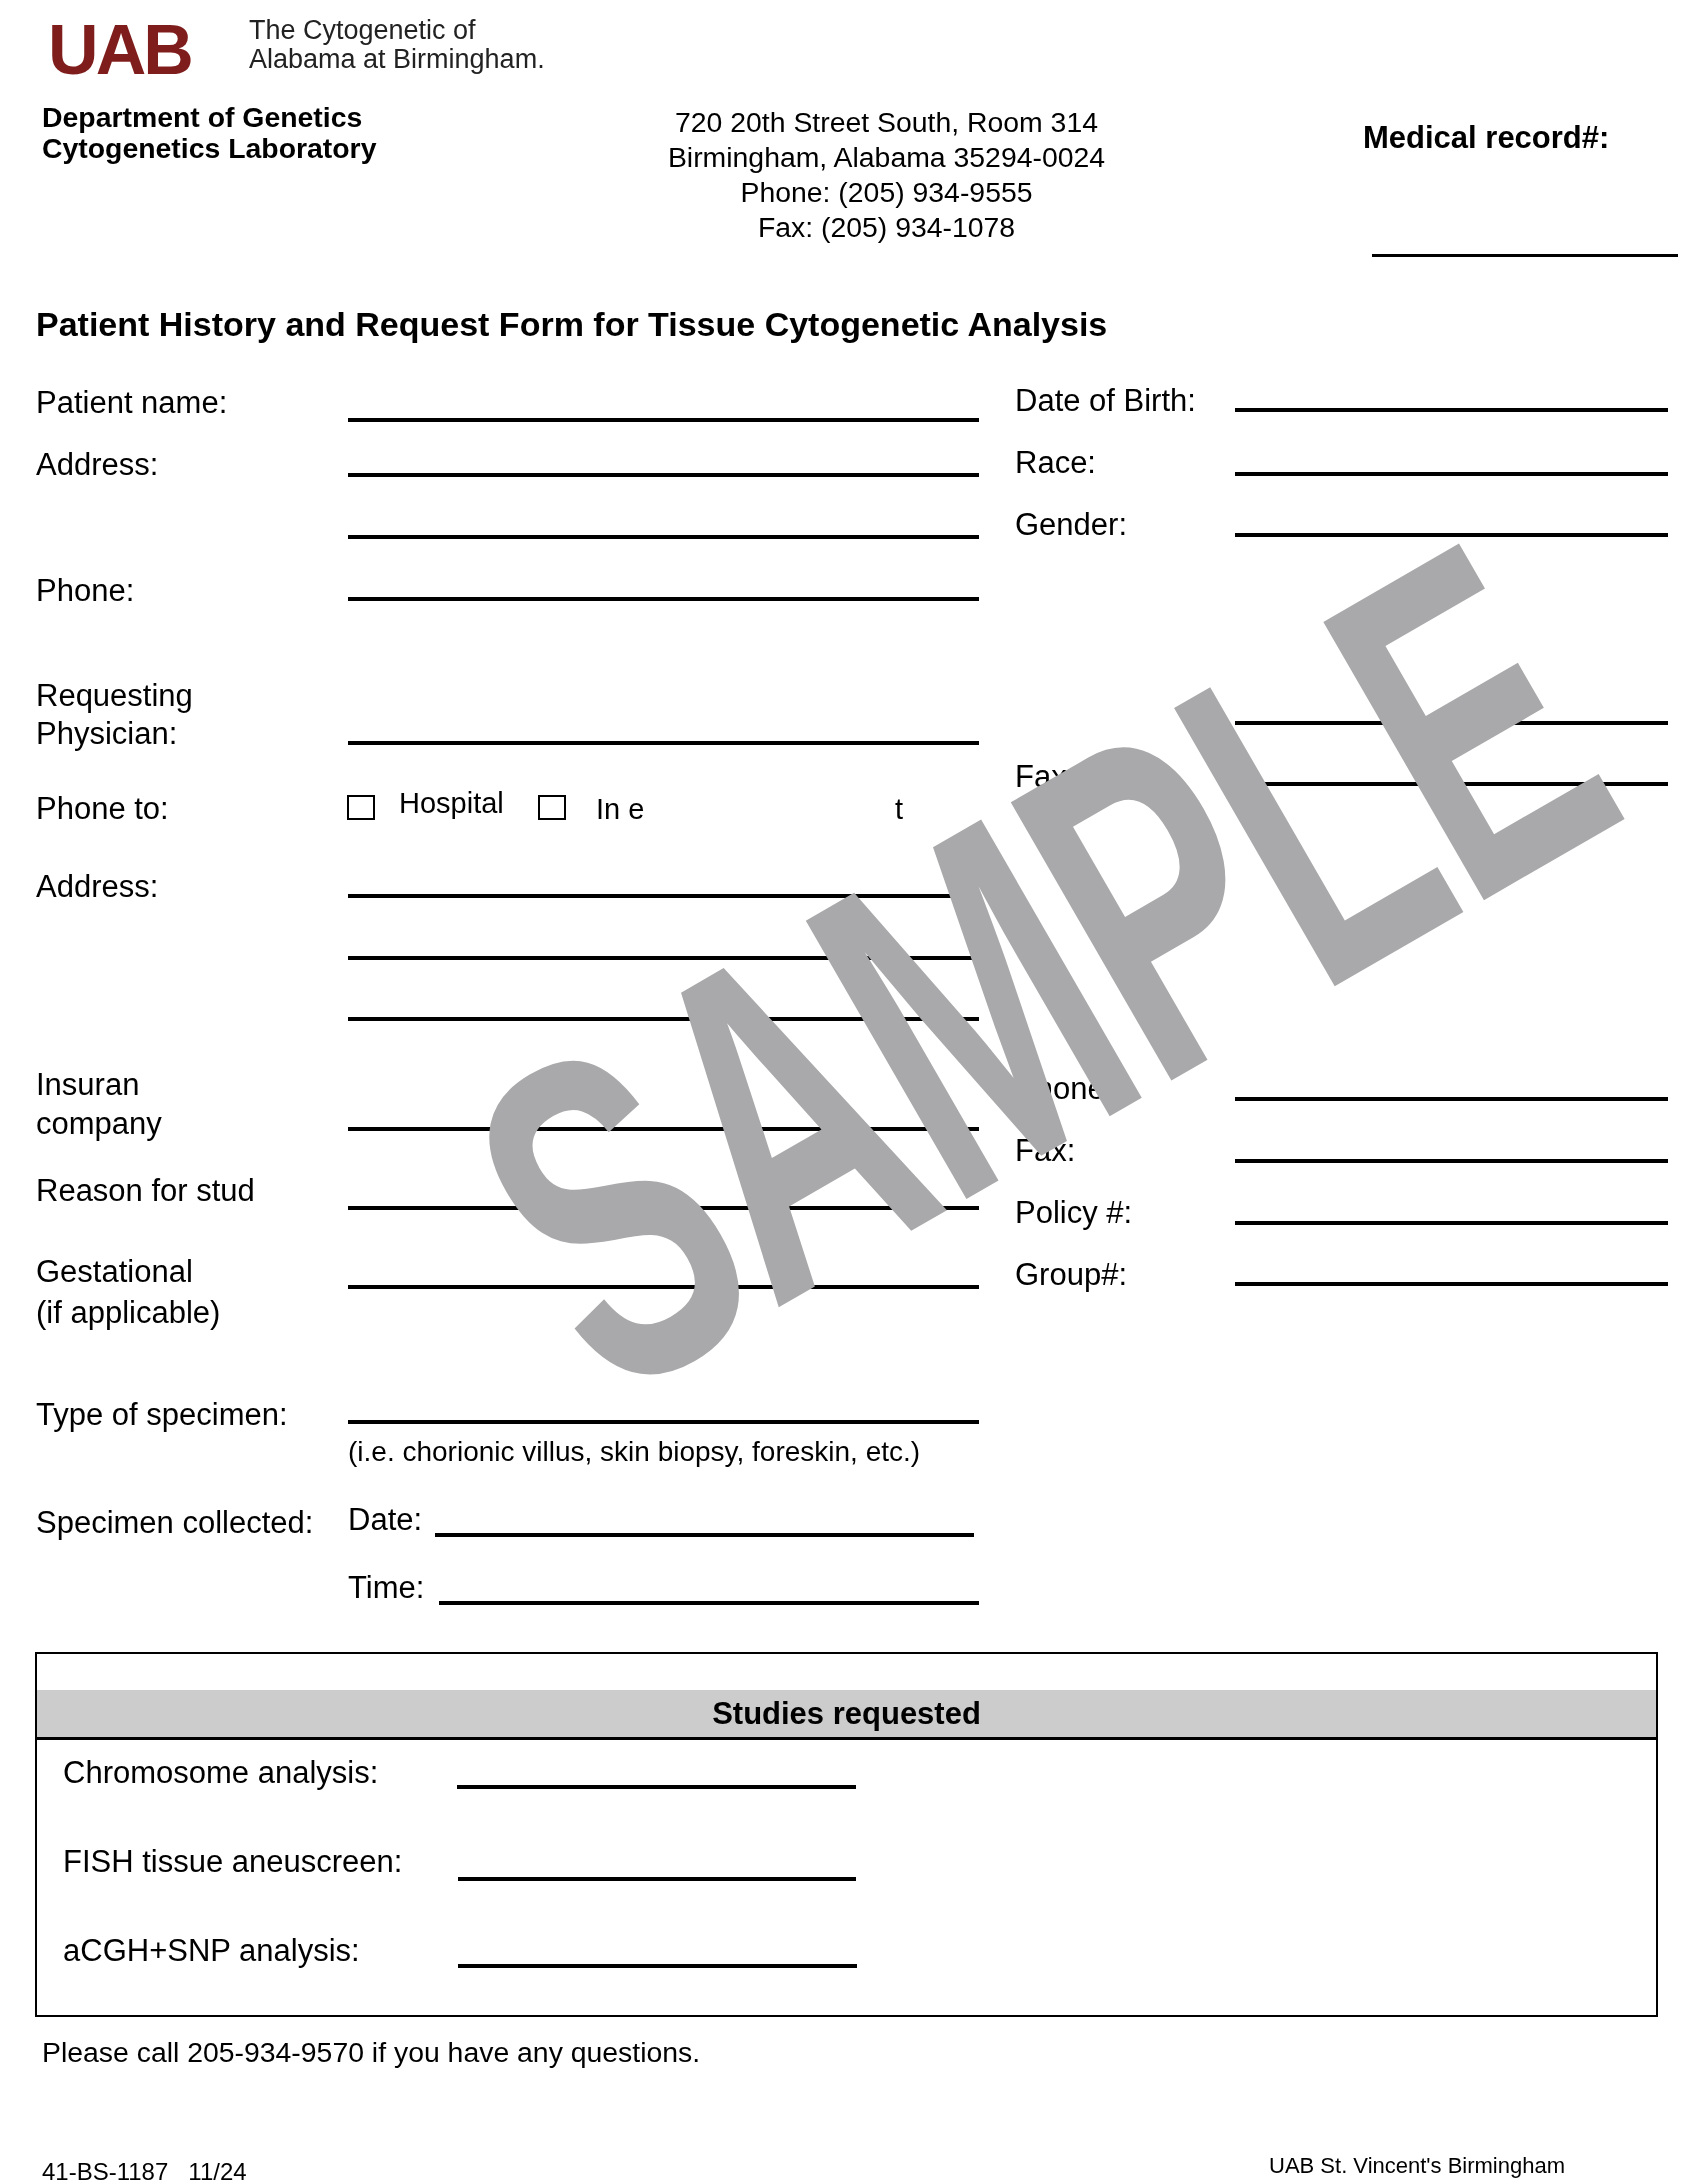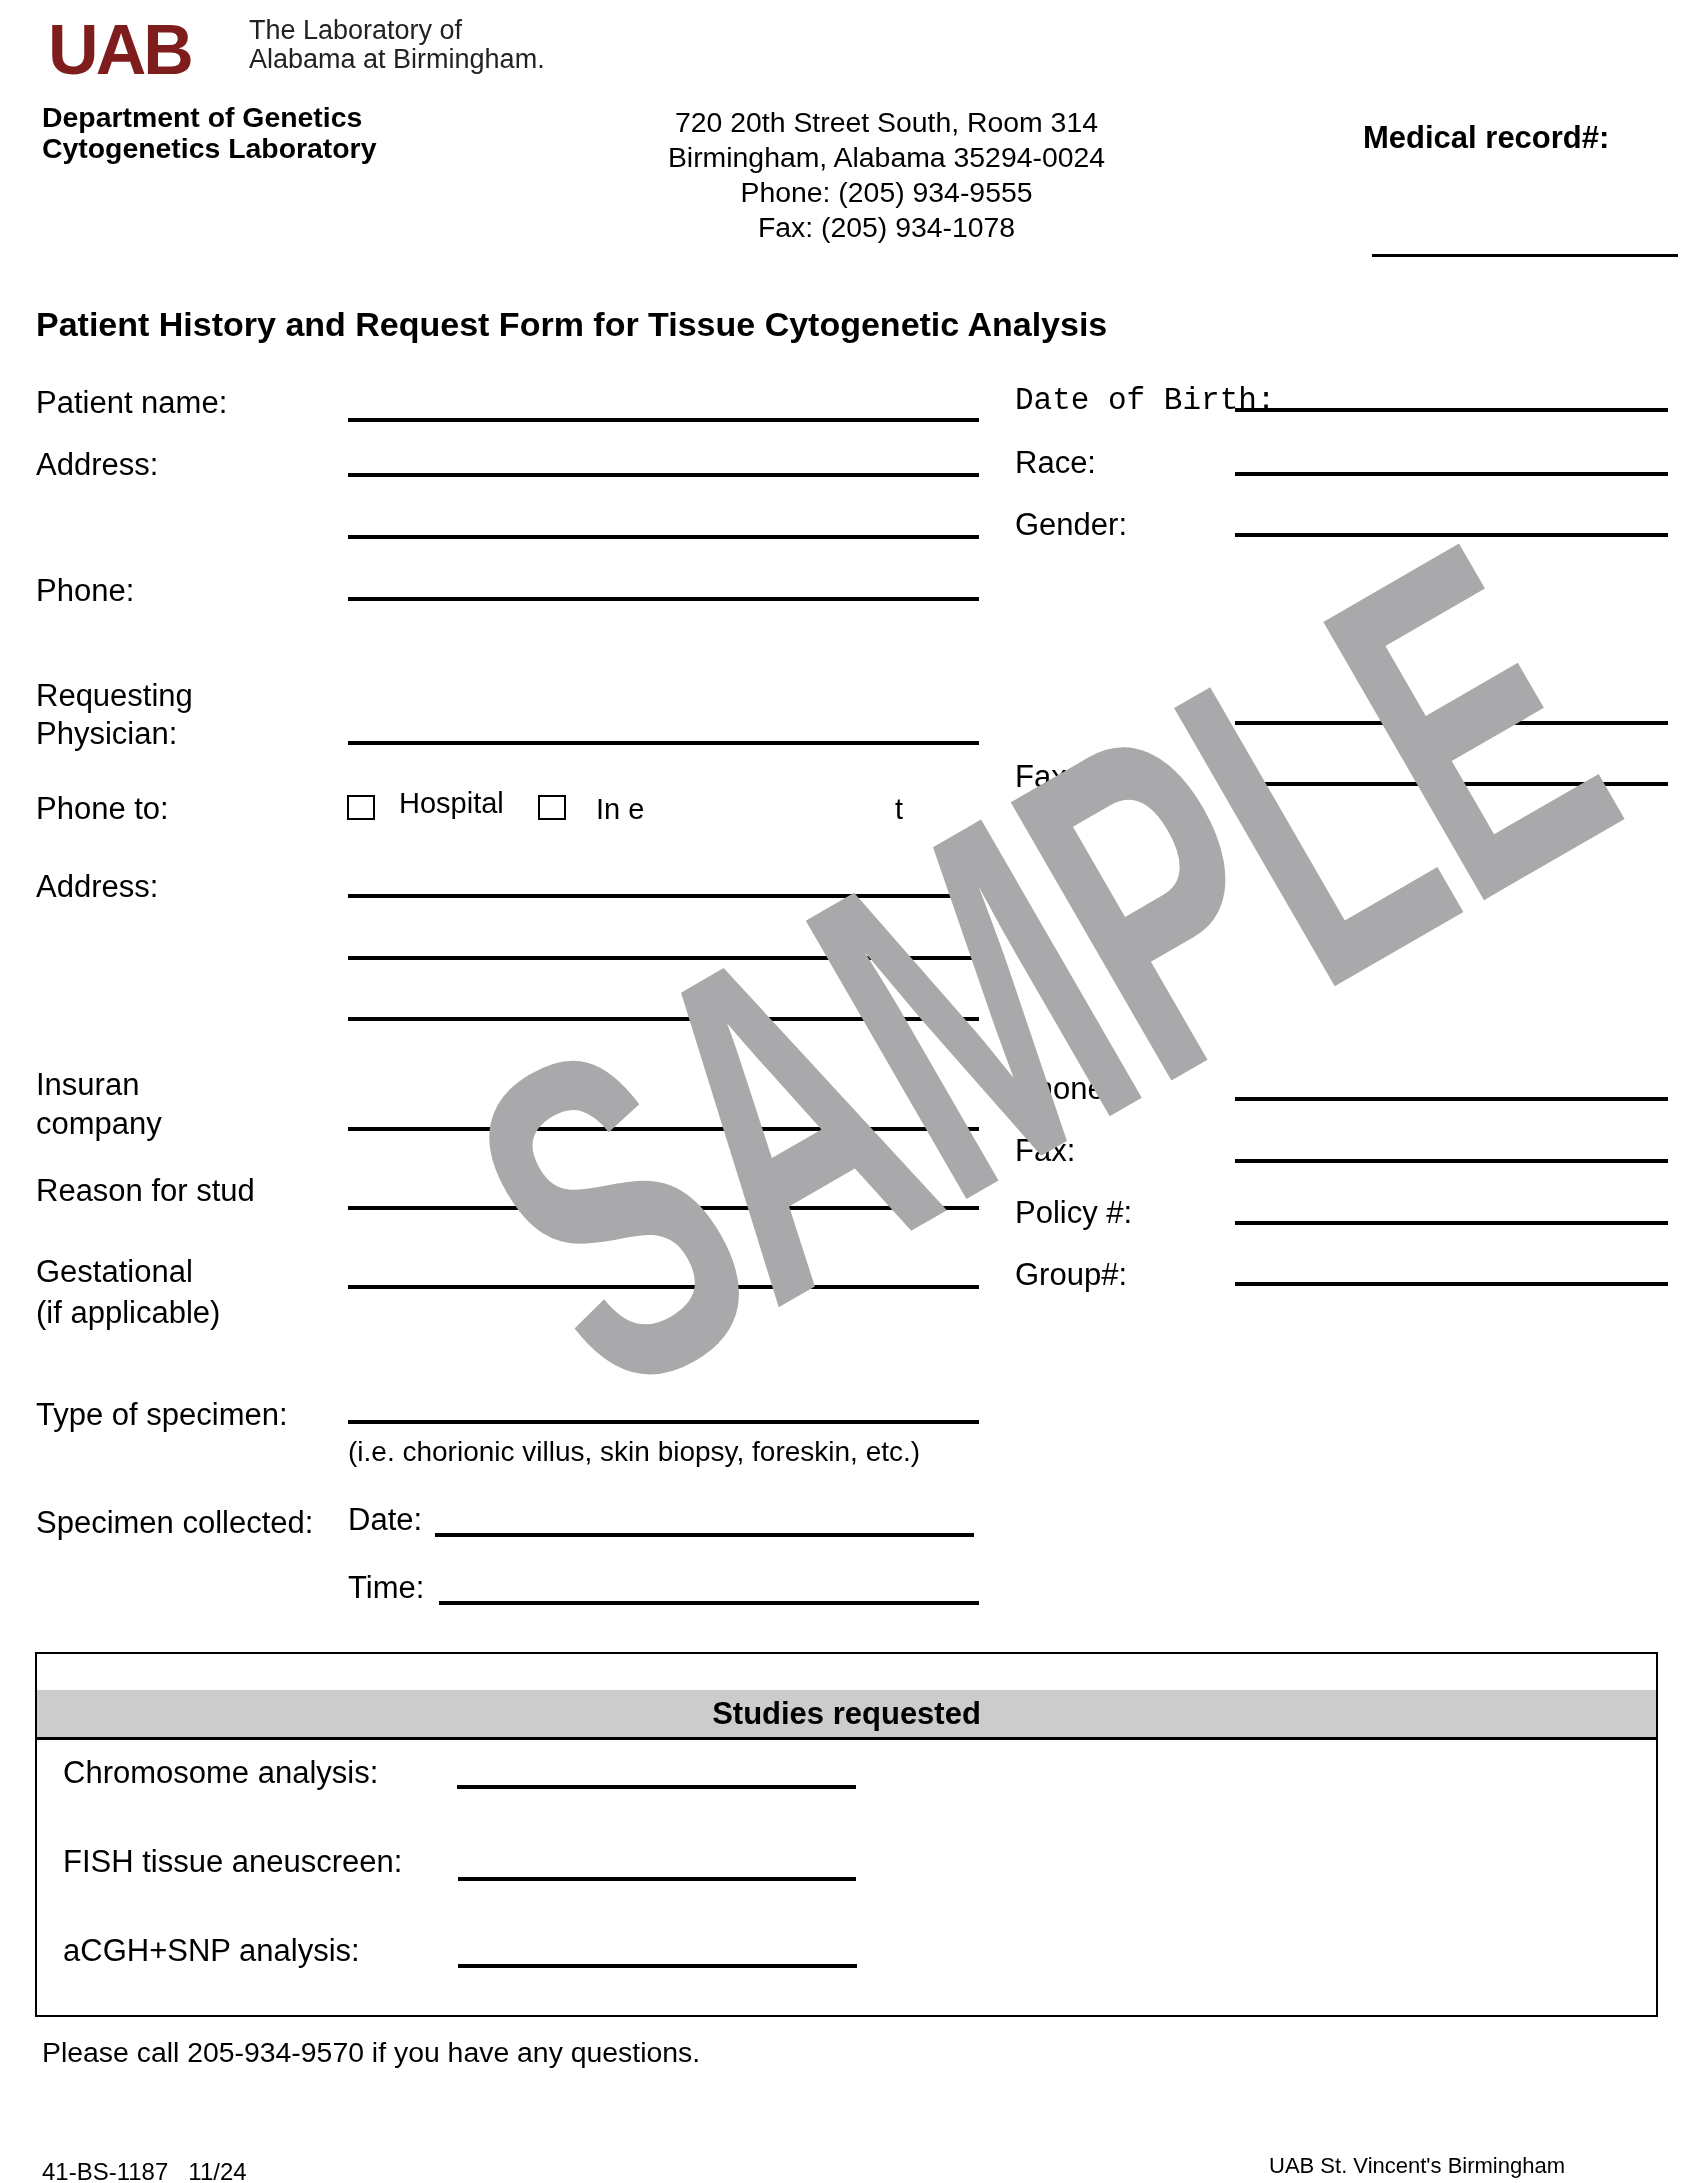--- a/index.html
+++ b/index.html
@@ -33,21 +33,21 @@
                color:#a9a9ab; transform:rotate(-30deg) scaleX(0.62); transform-origin:center center;
                letter-spacing:-7.3px; line-height:1; pointer-events:none; white-space:nowrap;
                font-family:"Liberation Sans", sans-serif; }
 </style>
 </head>
 <body>
 
 <div>
   <div class="logo-uab" style="color:#7f1d1d;">UAB</div>
   <div class="logo-text">
-    <div>The Laboratory of</div>
+    <div>The Cytogenetic of</div>
     <div>Alabama at Birmingham.</div>
   </div>
 </div>
 
 <div class="dept">
   <div>Department of Genetics</div>
   <div>Cytogenetics Laboratory</div>
 </div>
 
 <div class="addr">
@@ -108,21 +108,21 @@
 <div class="abs lbl" style="left:36px; top:1399px;">Type of specimen:</div>
 <div class="line" style="left:348px; top:1420px; width:631px;"></div>
 <div class="abs" style="left:348px; top:1436px; font-size:28px;">(i.e. chorionic villus, skin biopsy, foreskin, etc.)</div>
 
 <div class="abs lbl" style="left:36px; top:1507px;">Specimen collected:</div>
 <div class="abs lbl" style="left:348px; top:1504px;">Date:</div>
 <div class="line" style="left:435px; top:1533px; width:539px;"></div>
 <div class="abs lbl" style="left:348px; top:1572px;">Time:</div>
 <div class="line" style="left:439px; top:1601px; width:540px;"></div>
 
-<div class="abs lbl" style="left:1015px; top:385px;font-family:Liberation Mono, monospace;">Date of Birth:</div>
+<div class="abs lbl" style="left:1015px; top:385px;">Date of Birth:</div>
 <div class="line" style="left:1235px; top:408px; width:433px;"></div>
 
 <div class="abs lbl" style="left:1015px; top:447px;">Race:</div>
 <div class="line" style="left:1235px; top:472px; width:433px;"></div>
 
 <div class="abs lbl" style="left:1015px; top:509px;">Gender:</div>
 <div class="line" style="left:1235px; top:533px; width:433px;"></div>
 
 <div class="line" style="left:1235px; top:721px; width:433px;"></div>
 <div class="abs lbl" style="left:1015px; top:761px;">Fax</div>

